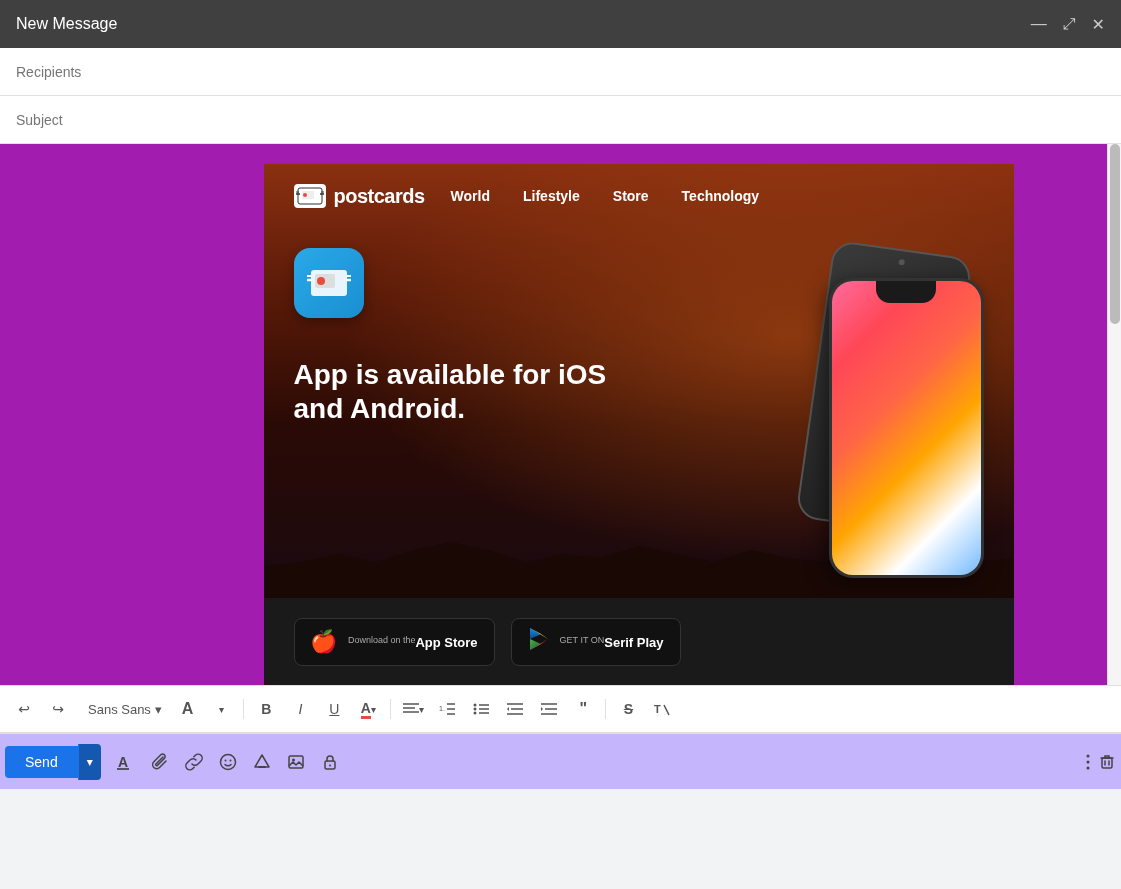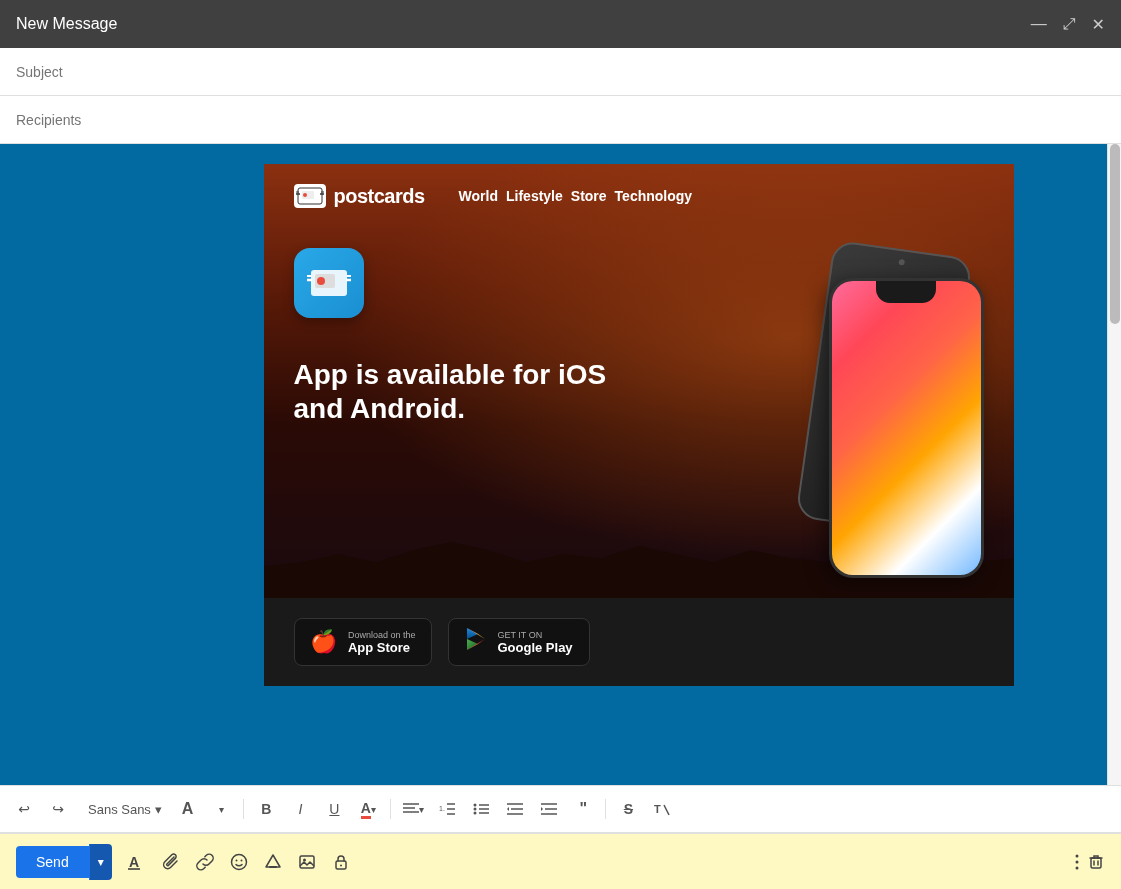--- a/index.html
+++ b/index.html
@@ -1,20 +1,20 @@
 <!DOCTYPE html>
 <html><head>
   <meta charset="utf-8">
   <style>
     * { box-sizing: border-box; margin: 0; padding: 0; }
     body { font-family: 'Arial', sans-serif; background: #f1f3f4; width: 1121px; height: 889px; overflow: hidden; }
 
     .window {
       width: 1121px;
-      height: 889px;
+      height: 789px;
       background: #fff;
       display: flex;
       flex-direction: column;
     }
 
     
     .title-bar {
       background: #404040;
       color: #fff;
       height: 48px;
@@ -61,21 +61,21 @@
       flex: 1;
       display: flex;
       overflow: hidden;
       position: relative;
     }
 
     .email-content {
       flex: 1;
       overflow-y: auto;
       padding: 20px 0 0 170px;
-      background: #0369a1;
+      background: #a21caf;
       position: relative;
     }
 
     
     .scrollbar-track {
       width: 14px;
       background: #f5f5f5;
       border-left: 1px solid #e0e0e0;
       position: relative;
       flex-shrink: 0;
@@ -154,22 +154,22 @@
       display: flex;
       align-items: center;
       justify-content: center;
       font-size: 14px;
       color: #333;
       position: relative;
     }
 
     .nav-links {
       display: flex;
-      gap: 8px;
-      margin-left: 10px;
+      gap: 33px;
+      margin-left: 2px;
     }
 
     .nav-link {
       color: #fff;
       font-size: 14px;
       font-weight: 700;
       text-decoration: none;
     }
     .nav-link.active {
       font-weight: 700;
@@ -300,21 +300,21 @@
       padding: 8px 16px;
       color: #fff;
     }
 
     .badge-icon {
       font-size: 22px;
     }
 
     .badge-text {
       display: flex;
-      flex-direction: column;
+      flex-direction: row;
     }
 
     .badge-small {
       font-size: 9px;
       color: #aaa;
     }
 
     .badge-large {
       font-size: 13px;
       font-weight: 600;
@@ -371,25 +371,25 @@
       border-radius: 4px;
     }
 
     .toolbar-bold { font-weight: 700; }
     .toolbar-italic { font-style: italic; }
     .toolbar-underline { text-decoration: underline; }
 
     
     .action-bar {
       height: 56px;
-      background: #fef9c3;
+      background: #c4b5fd;
       border-top: 1px solid #e0e0e0;
       display: flex;
       align-items: center;
-      padding: 0 16px;
+      padding: 0 5px;
       flex-shrink: 0;
     }
 
     .send-btn-group {
       display: flex;
       align-items: center;
       gap: 0;
     }
 
     .send-btn {
@@ -454,25 +454,25 @@
   <div class="title-bar">
     <span class="title-bar-title">New Message</span>
     <div class="title-bar-controls">
       <span>—</span>
       <span>⤢</span>
       <span>✕</span>
     </div>
   </div>
 
   <div class="field-row">
+    <input type="text" placeholder="Recipients" style="">
+  </div>
+
+  <div class="field-row">
     <input type="text" placeholder="Subject" style="">
-  </div>
-
-  <div class="field-row">
-    <input type="text" placeholder="Recipients" style="">
   </div>
 
   <div class="compose-area">
     <div class="email-content">
 
       <div class="email-template">
 
         <div class="email-header">
 
           <div class="nav-bar">
@@ -562,21 +562,21 @@
                   </linearGradient>
                 </defs>
                 <polygon points="2,1 2,12 13,7" fill="url(#pg3)" opacity="0.9"></polygon>
                 <polygon points="2,12 2,23 13,17" fill="url(#pg1)"></polygon>
                 <polygon points="2,1 13,7 20,12" fill="url(#pg2)"></polygon>
                 <polygon points="13,17 20,12 2,23" fill="#F44336"></polygon>
               </svg>
             </span>
             <div class="badge-text">
               <span class="badge-small">GET IT ON</span>
-              <span class="badge-large">Google Play</span>
+              <span class="badge-large">Serif Play</span>
             </div>
           </div>
         </div>
       </div>
     </div>
 
     <div class="scrollbar-track">
       <div class="scrollbar-thumb"></div>
     </div>
   </div>

